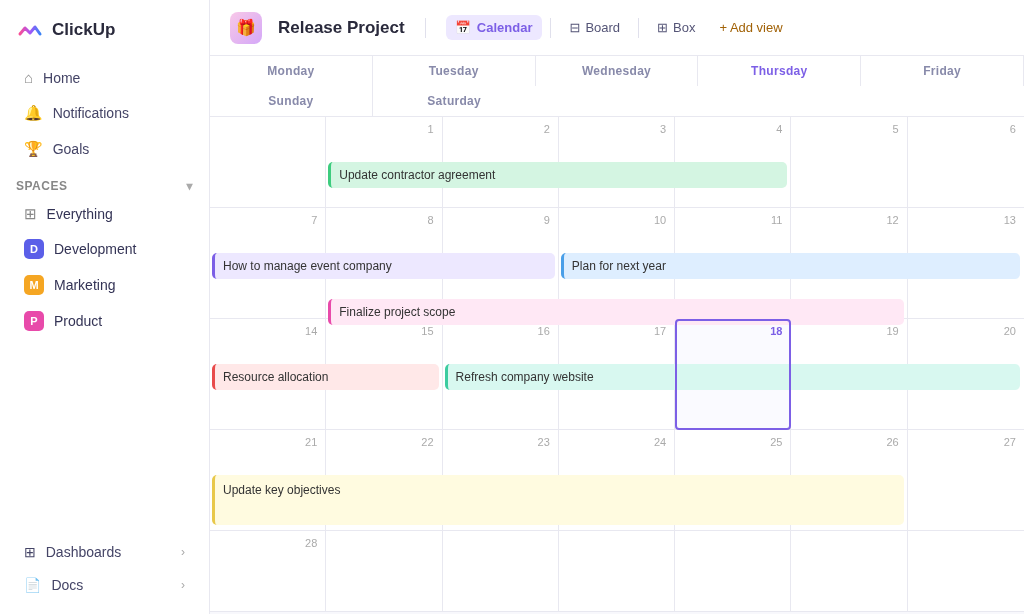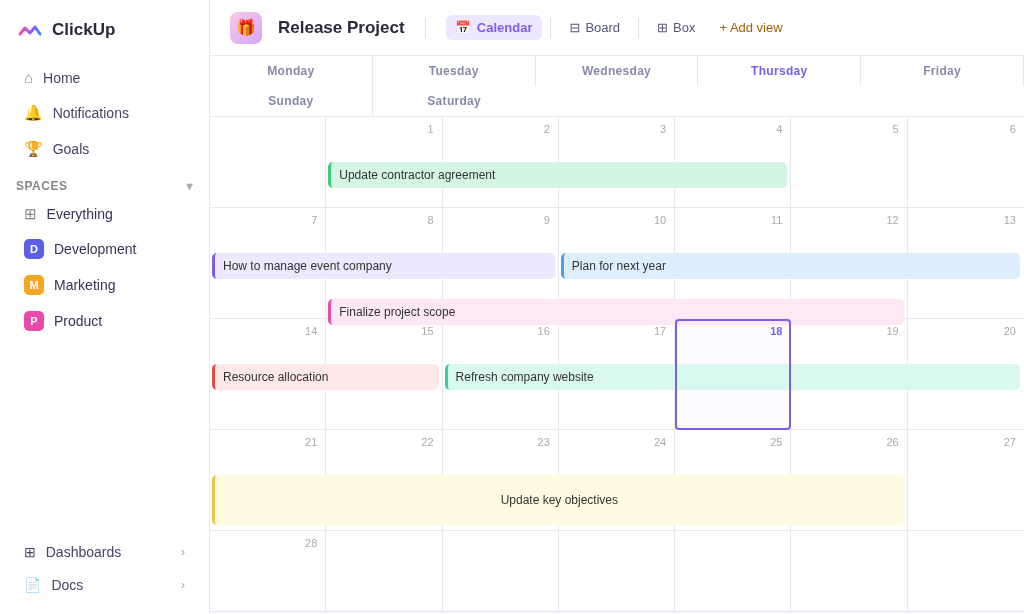--- a/index.html
+++ b/index.html
@@ -489,21 +489,21 @@
           </div>
         <div class="day-cell" style="min-height:100px;">
             <span class="day-number">26</span>
           </div>
         <div class="day-cell" style="min-height:100px;">
             <span class="day-number">27</span>
           </div>
       </div>
       <div style="position:absolute; top:28px; left:0; right:0; pointer-events:none;">
 
-        <div class="cal-event event-yellow" style="left:calc(100%/7 * 0 + 2px); width:calc(100%/7 * 6 - 6px); top:2px; height:50px; align-items:flex-start; padding-top:18px;justify-content:center;">
+        <div class="cal-event event-yellow" style="left:calc(100%/7 * 0 + 2px); width:calc(100%/7 * 6 - 6px); top:2px; height:50px; align-items:flex-start; padding-top:8px;">
           <span>Update key objectives</span>
         </div>
       </div>
     </div>
 
     <div class="week-row-wrapper" style="position:relative;">
       <div class="week-row" style="min-height:80px;">
         <div class="day-cell" style="min-height:80px;">
             <span class="day-number">28</span>
           </div>

